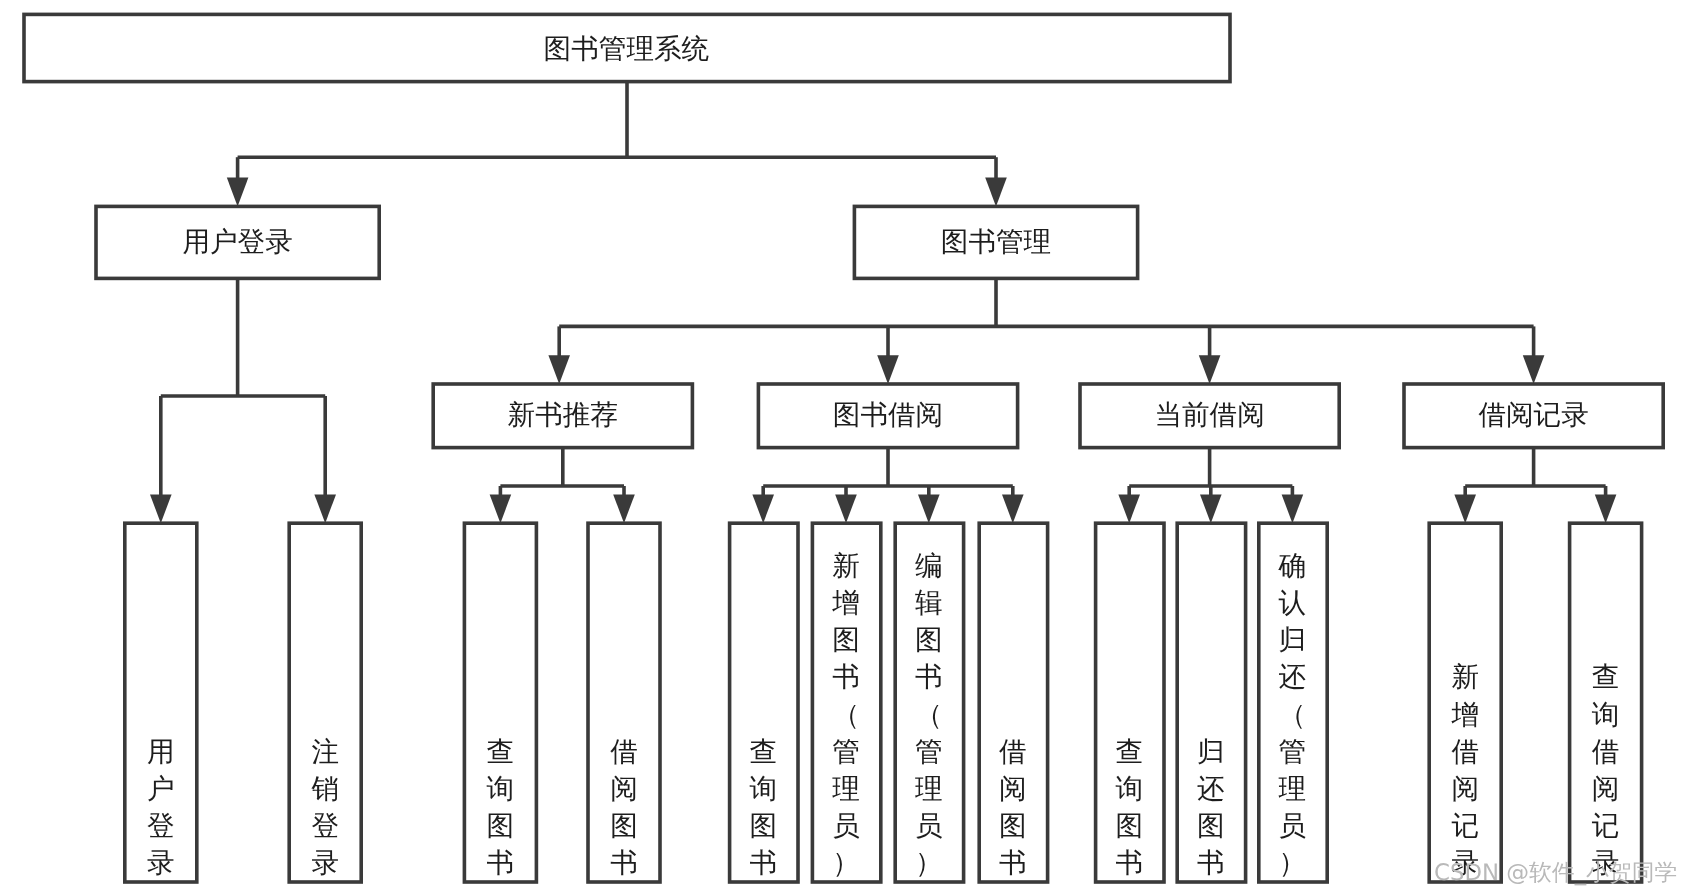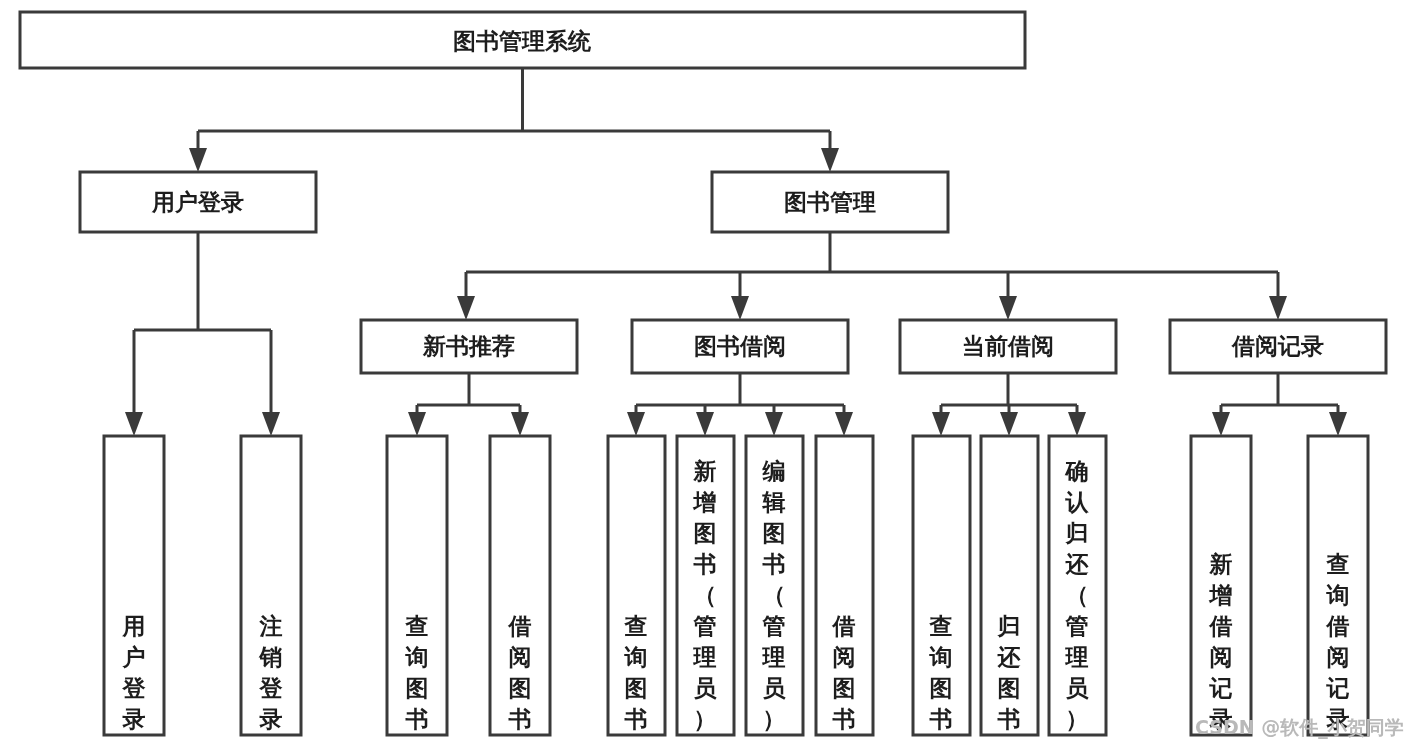--- a/index.html
+++ b/index.html
@@ -14,21 +14,20 @@
     font-family: "DejaVu Sans", "Liberation Sans", sans-serif;
     overflow: hidden;
     position: relative;
   }
   #diagram-root {
     position: absolute;
     left: 0;
     top: 0;
     width: 1202px;
     height: 747px;
-    font-weight: bold;
   }
   svg.diagram {
     display: block;
     width: 1405px;
     height: 747px;
   }
   .node-box {
     fill: #ffffff;
     stroke: #3a3a3a;
     stroke-width: 3;

